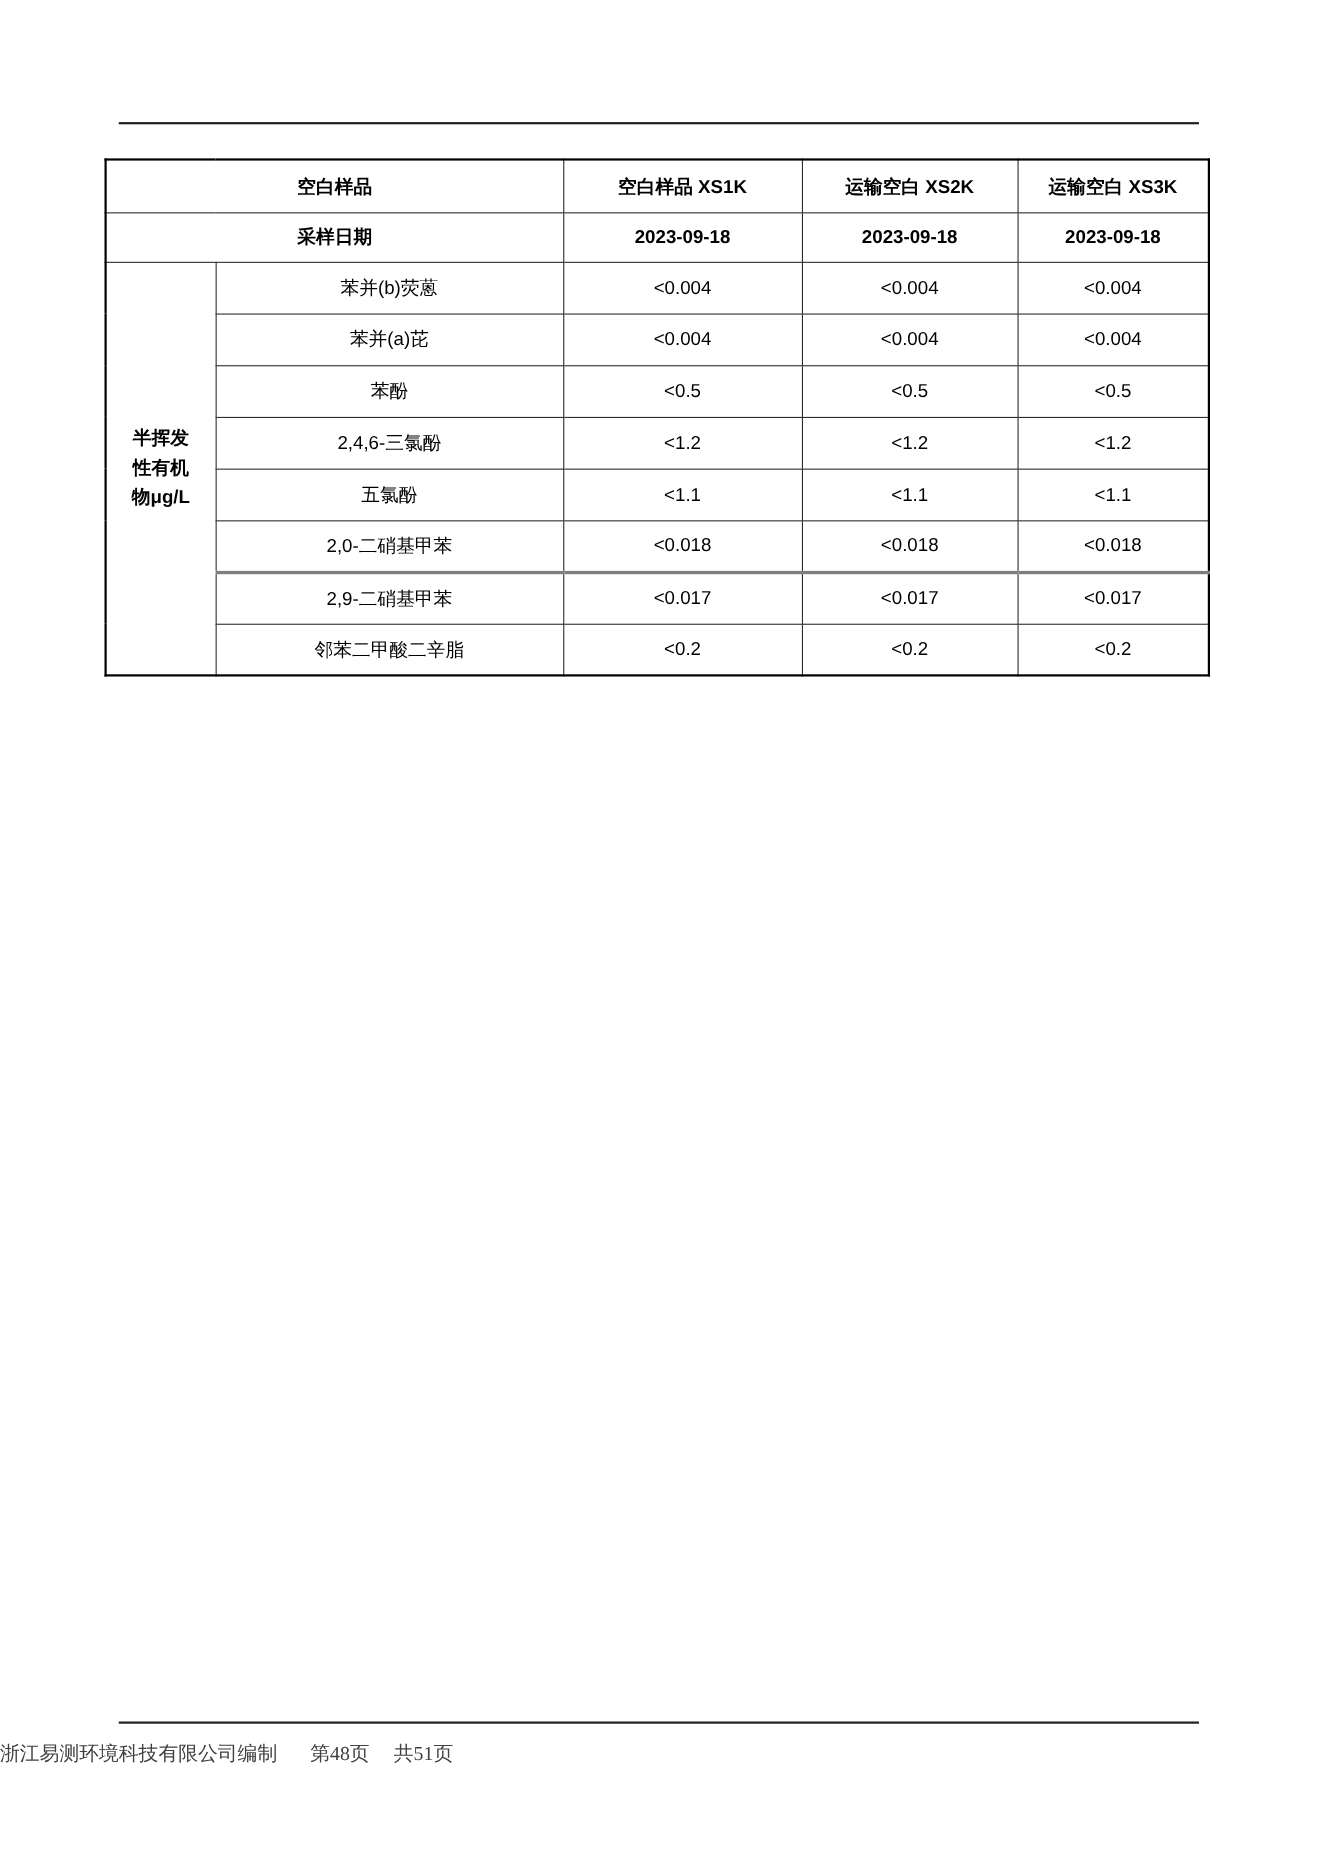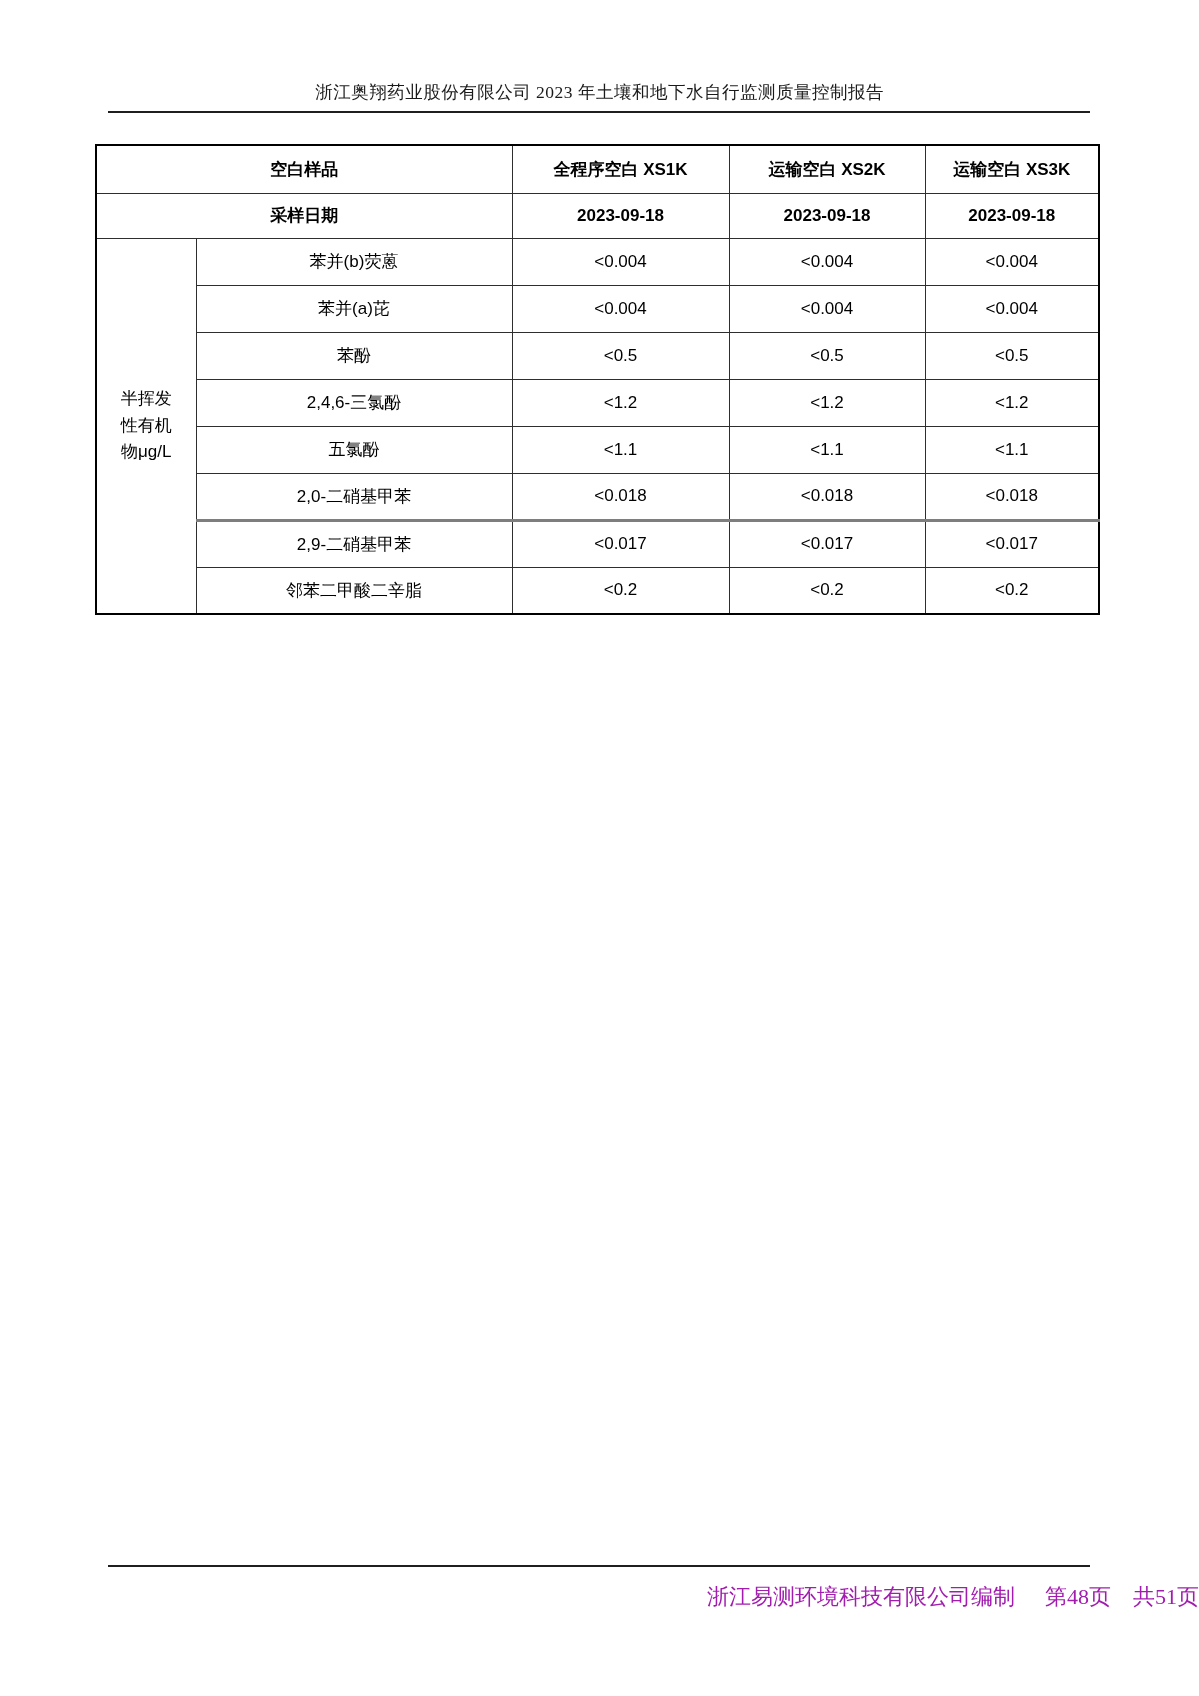--- a/index.html
+++ b/index.html
@@ -67,21 +67,21 @@
   tr.hdr-row-2 { height: 45px; }
   tr.body-row  { height: 47px; }
   table.doc-table th {
     font-weight: 700;
   }
   td.date-cell {
     font-weight: 700;
     margin-top: 24px;
   }
   td.group-cell {
-    font-weight: 400;
+    font-weight: 700;
     line-height: 1.55;
     white-space: normal;
   }
   .group-line { display: block; }
   tr.thick-top td {
     border-top: 3px solid #7e7e7e;
   }
 
   
   .footer-rule {
@@ -90,50 +90,49 @@
     left: 108px;
     width: 982px;
     height: 2px;
     background: #1f1f1f;
   }
   .page-footer {
     position: absolute;
     top: 1582px;
     left: 0;
     width: 100%;
-    text-align: right;
+    text-align: left;
     font-family: "Liberation Serif", serif;
-    font-size: 22px;
-    color: #a21caf;
+    font-size: 18px;
+    color: #404040;
     white-space: nowrap;
   }
   .page-footer .footer-gap-lg { display: inline-block; width: 30px; }
   .page-footer .footer-gap-sm { display: inline-block; width: 22px; }
 </style>
 </head>
 <body>
 
 <div class="page">
 
-  <div class="page-header-title">浙江奥翔药业股份有限公司 2023 年土壤和地下水自行监测质量控制报告</div>
   <div class="header-rule"></div>
 
   <div class="doc-table-wrap">
     <table class="doc-table">
       <colgroup>
         <col style="width:100px">
         <col style="width:316px">
         <col style="width:217px">
         <col style="width:196px">
         <col style="width:174px">
       </colgroup>
       <tbody>
         <tr class="hdr-row-1">
           <th colspan="2">空白样品</th>
-          <th>全程序空白 XS1K</th>
+          <th>空白样品 XS1K</th>
           <th>运输空白 XS2K</th>
           <th>运输空白 XS3K</th>
         </tr>
         <tr class="hdr-row-2">
           <th colspan="2">采样日期</th>
           <td class="date-cell">2023-09-18</td>
           <td class="date-cell">2023-09-18</td>
           <td class="date-cell">2023-09-18</td>
         </tr>
 

